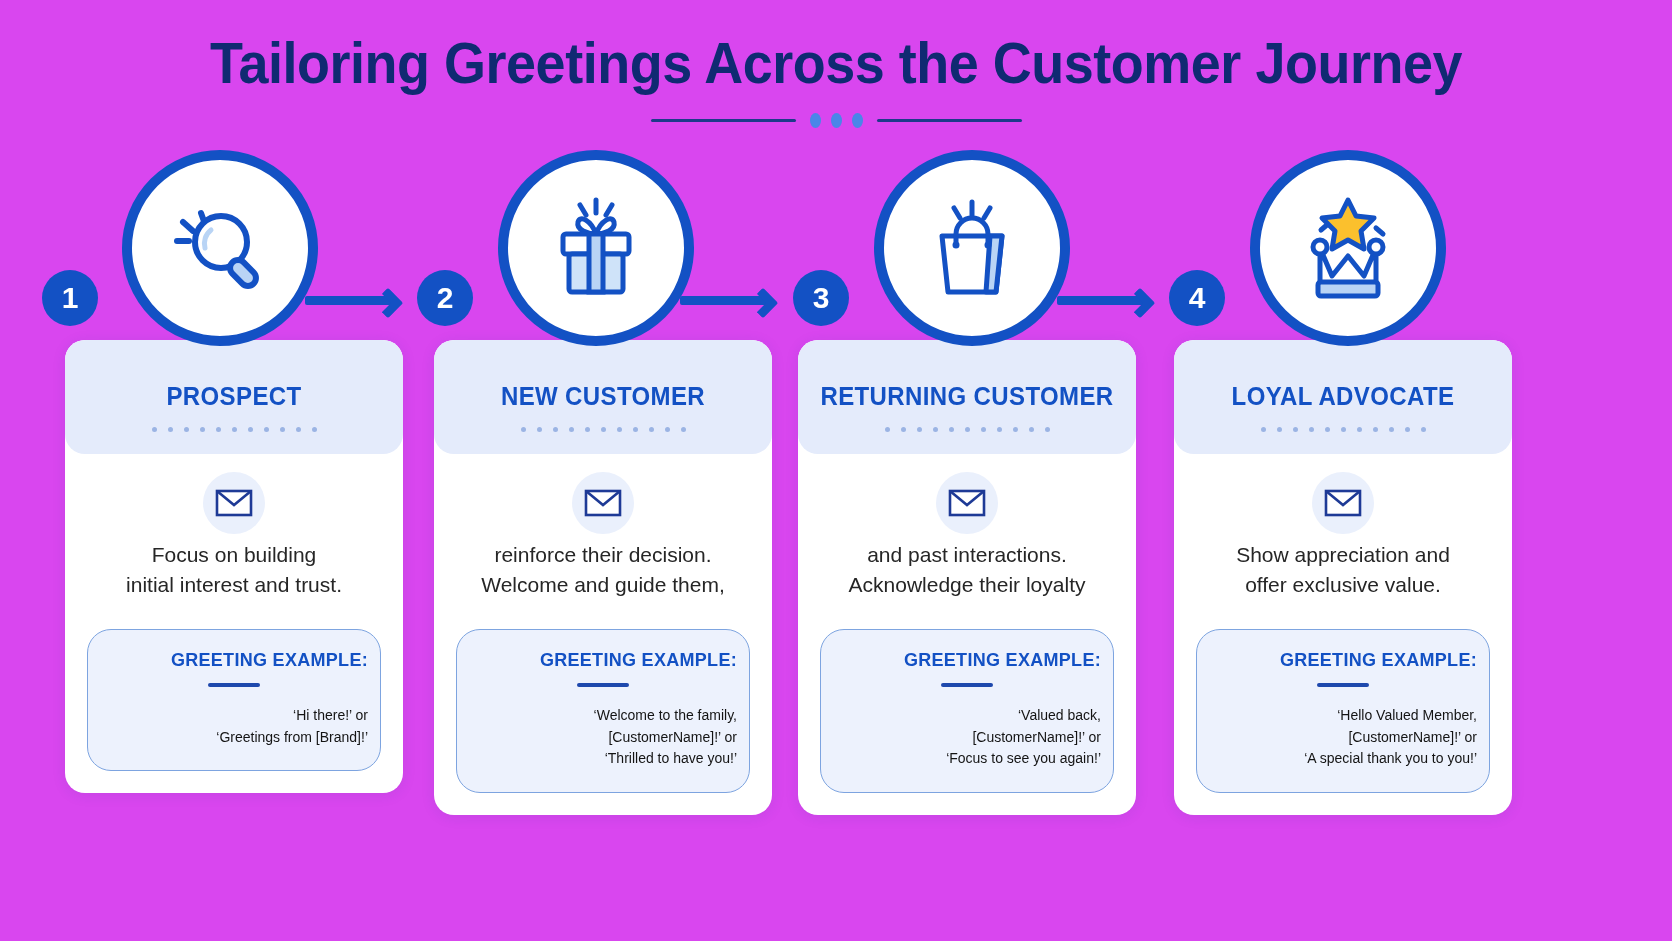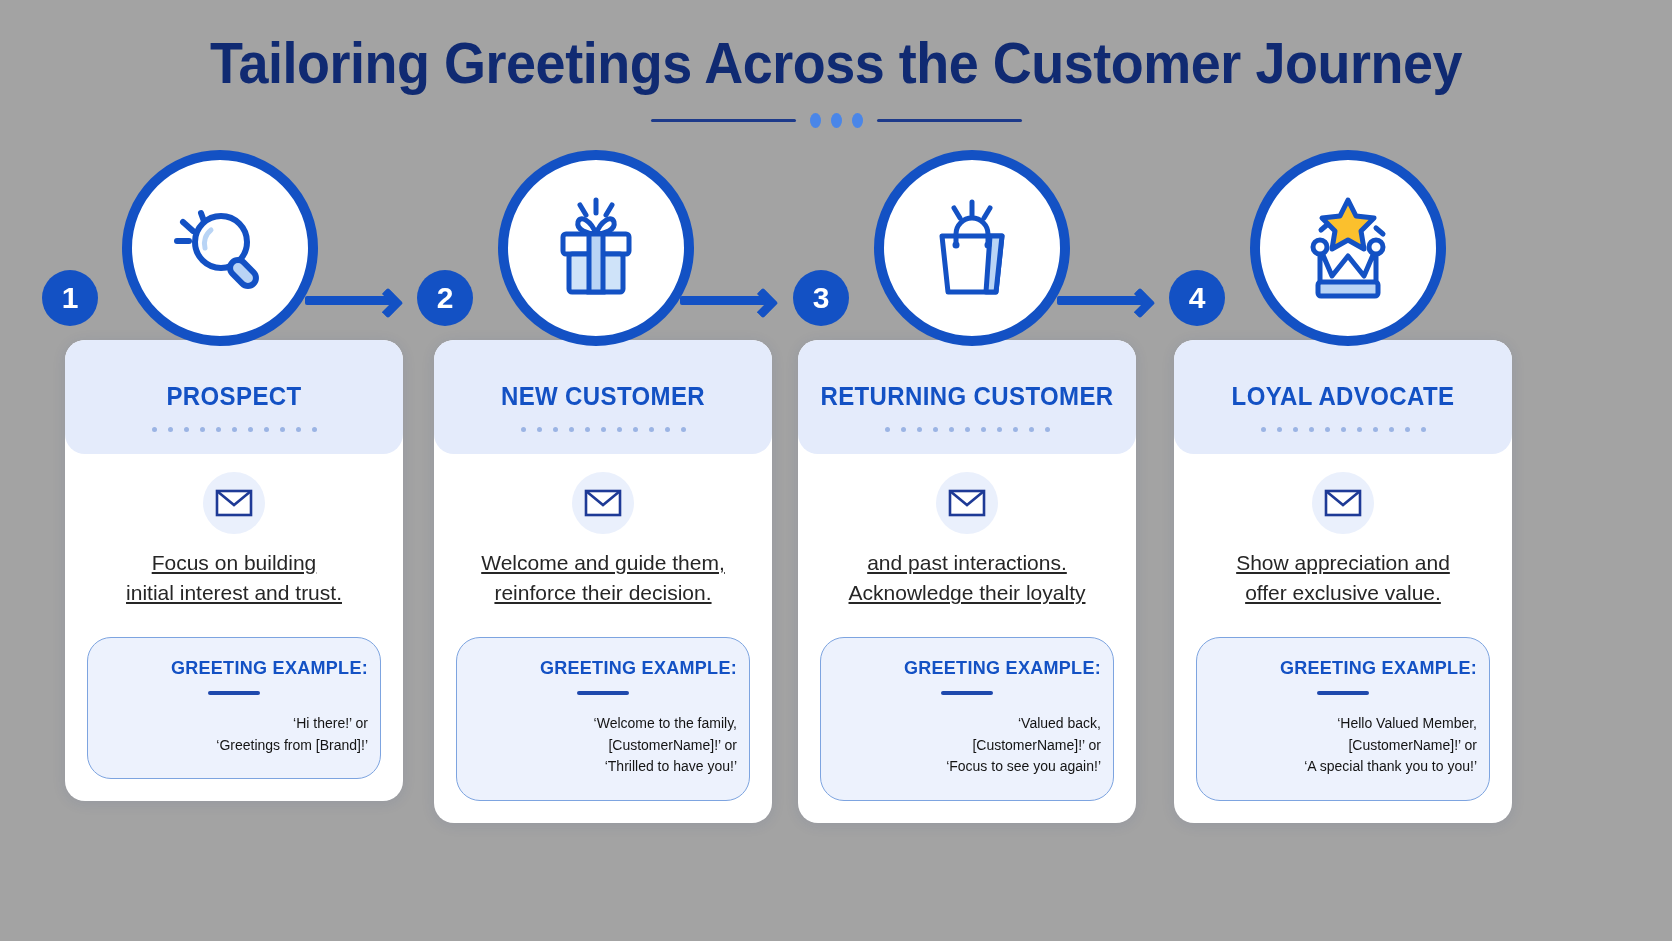--- a/index.html
+++ b/index.html
@@ -9,21 +9,21 @@
     height: 941px;
     background: #fdfdfd;
     font-family: "Liberation Sans", sans-serif;
     overflow: hidden;
   }
 
   .page {
     position: relative;
     width: 1672px;
     height: 941px;
-    background: #a3a3a3;
+    background: #d946ef;
   }
 
   
   .title-block {
     position: absolute;
     top: 30px;
     left: 0;
     width: 1672px;
     text-align: center;
   }
@@ -173,27 +173,26 @@
     width: 62px;
     height: 62px;
     border-radius: 50%;
     background: #eaf0fc;
     display: flex;
     align-items: center;
     justify-content: center;
   }
 
   .card-desc {
-    margin-top: 14px;
+    margin-top: 6px;
     padding: 0 22px;
     text-align: center;
     color: #262626;
     font-size: 21px;
     line-height: 1.45;
-    text-decoration: underline;
   }
 
   .example-box {
     margin: 28px 22px 0;
     background: #edf2fd;
     border: 1.5px solid #7da4e0;
     border-radius: 24px;
     padding: 20px 12px 22px;
     text-align: right;
   }
@@ -378,22 +377,22 @@
     </div>
     <div class="mail-wrap">
       <div class="mail-circle">
         <svg width="38" height="28" viewBox="0 0 38 28">
           <rect x="2" y="2" width="34" height="24" fill="#ffffff" stroke="#1e3a96" stroke-width="2.6"></rect>
           <path d="M2 2 L19 16 L36 2" fill="none" stroke="#1e3a96" stroke-width="2.6"></path>
         </svg>
       </div>
     </div>
     <div class="card-desc">
+      <div>reinforce their decision.</div>
       <div>Welcome and guide them,</div>
-      <div>reinforce their decision.</div>
     </div>
     <div class="example-box">
       <div class="example-heading">GREETING EXAMPLE:</div>
       <div class="example-rule"></div>
       <div class="example-text">
         <div>‘Welcome to the family,</div>
         <div>[CustomerName]!’ or</div>
         <div>‘Thrilled to have you!’</div>
       </div>
     </div>

